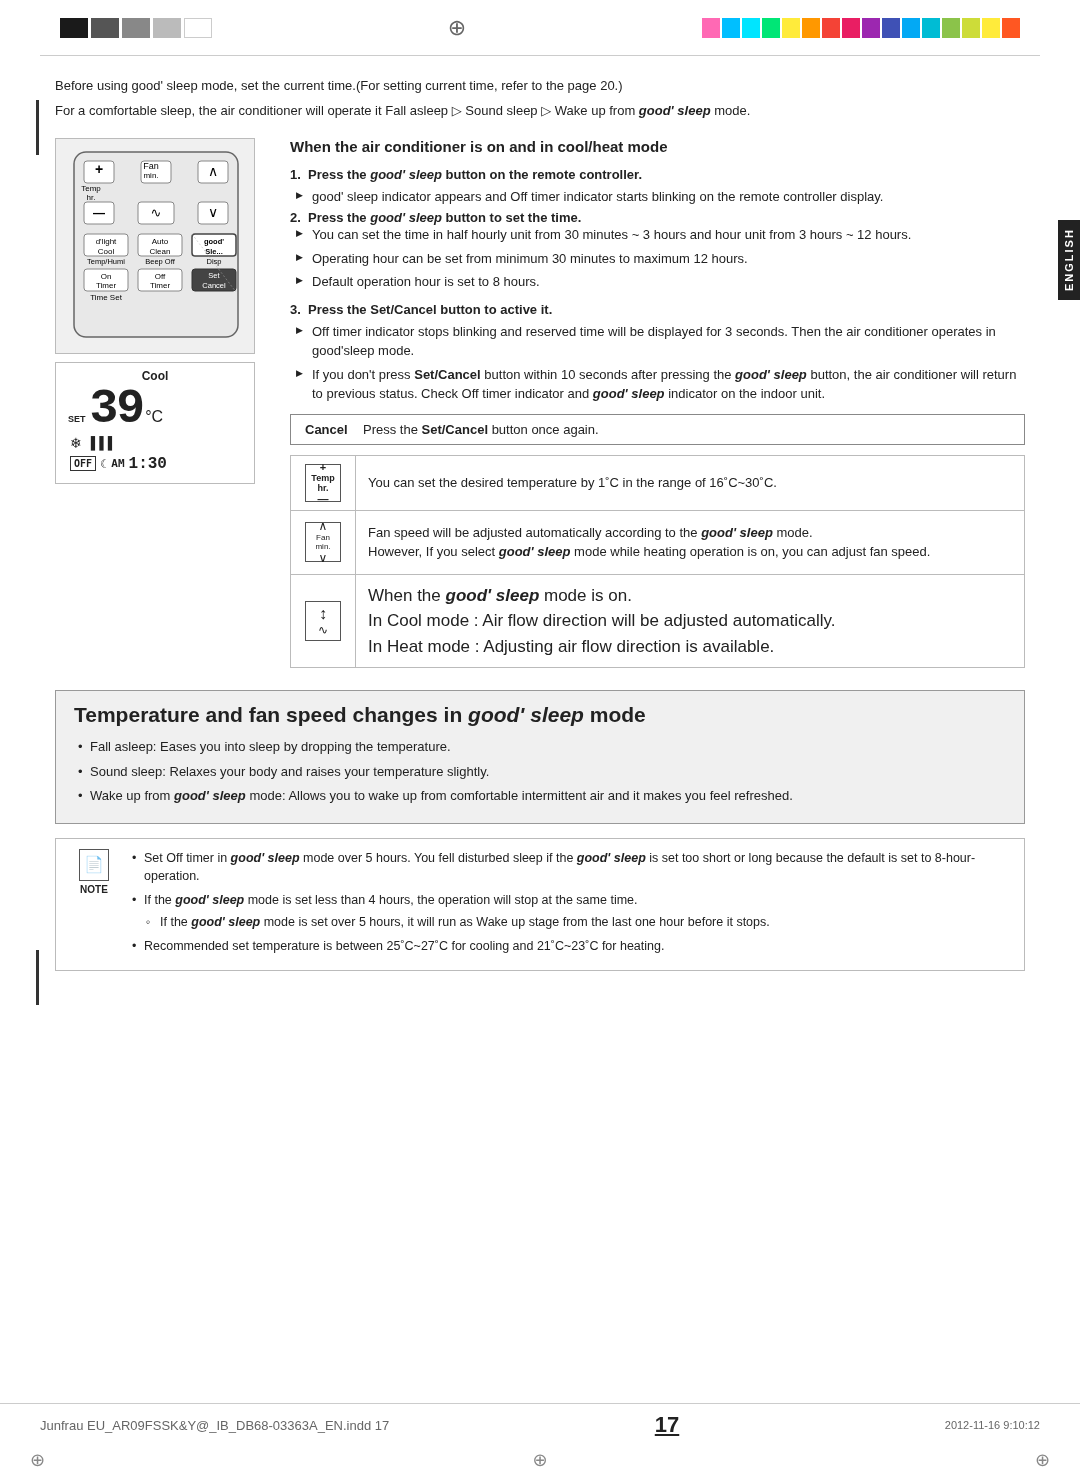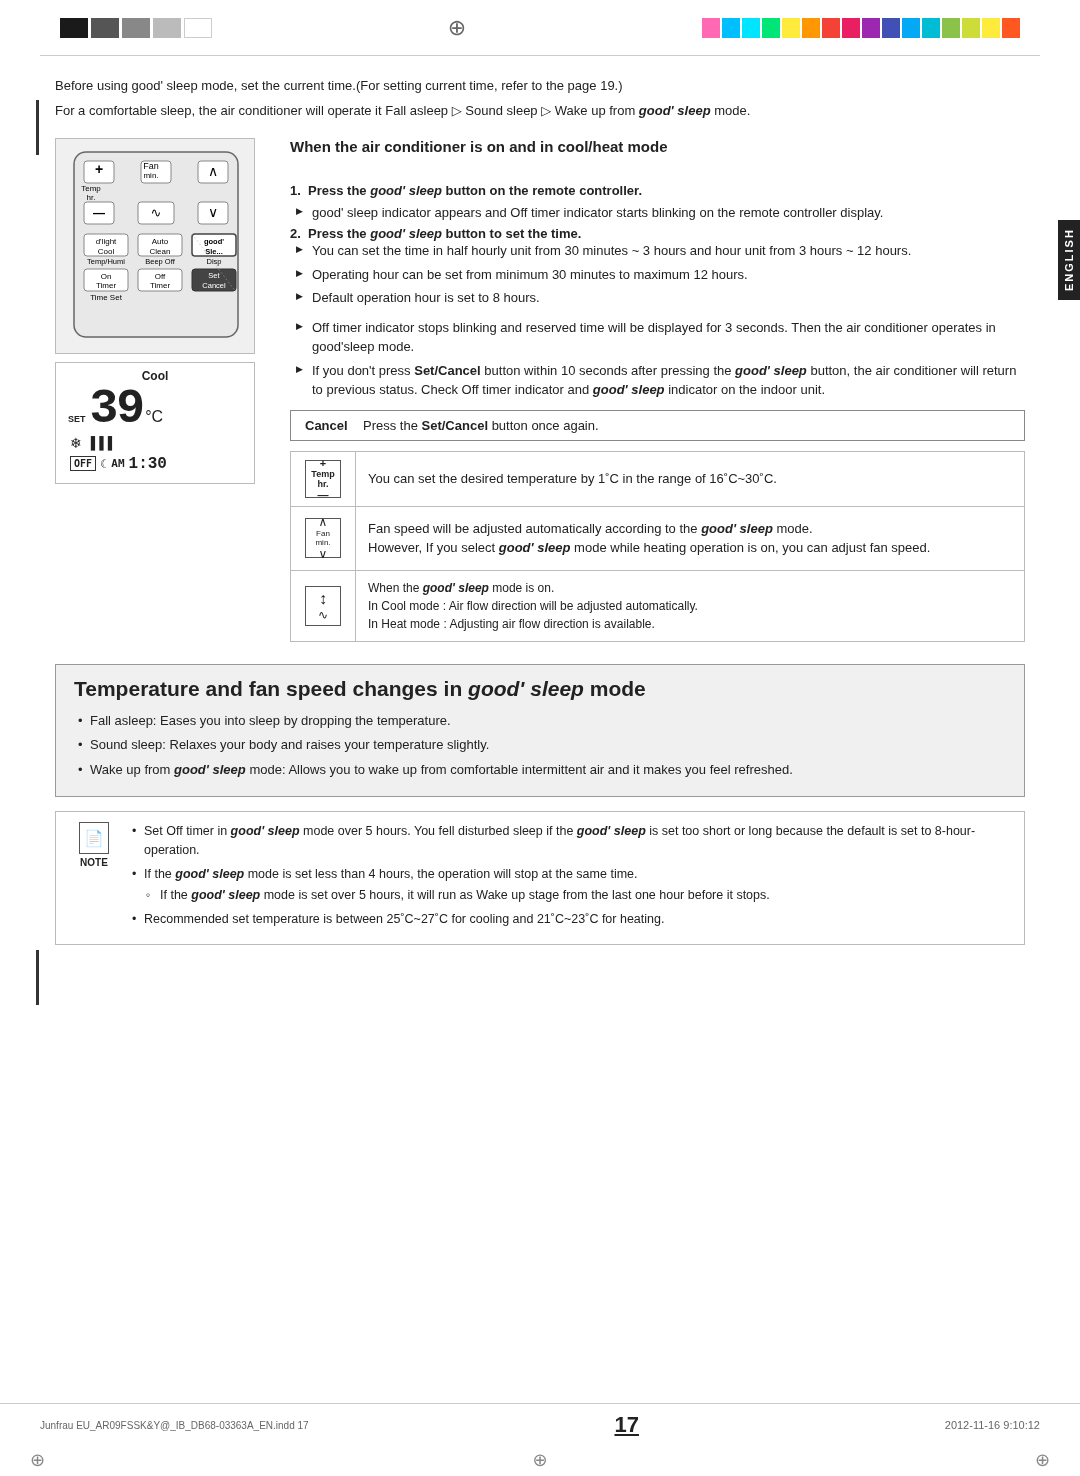--- a/index.html
+++ b/index.html
@@ -52,21 +52,21 @@
       <div style="width:18px;height:20px;background:#ffeb3b;"></div>
       <div style="width:18px;height:20px;background:#ff5722;"></div>
     </div>
   </div>
 
   <hr style="border:none;border-top:1px solid #ccc;margin:0 40px;">
 
   <div class="page-content">
 
 
-    <p style="font-size:13px;line-height:1.6;margin-bottom:4px;">Before using good' sleep mode, set the current time.(For setting current time, refer to the page 19.)</p>
+    <p style="font-size:13px;line-height:1.6;margin-bottom:4px;">Before using good' sleep mode, set the current time.(For setting current time, refer to the page 20.)</p>
     <p style="font-size:13px;line-height:1.6;margin-bottom:16px;">
       For a comfortable sleep, the air conditioner will operate it Fall asleep ▷ Sound sleep ▷ Wake up from <b style="font-style:italic;">good' sleep</b> mode.
     </p>
 
     <div style="display:flex;gap:20px;margin-bottom:12px;">
 
       <div style="width:215px;flex-shrink:0;">
 
         <div style="border:1.5px solid #bbb;width:200px;background:#f0f0f0;padding:8px;margin-bottom:8px;">
           <svg width="184" height="195" viewBox="0 0 184 195">
@@ -146,21 +146,21 @@
             <span style="border:1.5px solid #333;font-size:10px;padding:1px 3px;font-weight:bold;">OFF</span>
             <span style="font-size:12px;">☾</span>
             <span style="font-size:11px;font-weight:bold;">AM</span>
             <span style="font-size:16px;font-family:'Courier New',monospace;font-weight:bold;">1:30</span>
           </div>
         </div>
       </div>
 
       <div style="flex:1;">
 
-        <h2 style="font-size:15px;font-weight:bold;margin-bottom:28px;">When the air conditioner is on and in cool/heat mode</h2>
+        <h2 style="font-size:15px;font-weight:bold;margin-bottom:12px;">When the air conditioner is on and in cool/heat mode</h2>
 
         <div style="margin-bottom:3px;">
           <p style="font-size:13px;font-weight:bold;margin-bottom:5px;">
             1.&nbsp; Press the <span style="font-style:italic;font-weight:bold;">good' sleep</span> button on the remote controller.
           </p>
           <ul style="list-style:none;padding-left:6px;">
             <li style="padding-left:16px;position:relative;margin-bottom:4px;font-size:13px;line-height:1.5;">
               <span style="position:absolute;left:0;top:2px;font-size:9px;">▶</span>
               good' sleep indicator appears and Off timer indicator starts blinking on the remote controller display.
             </li>
@@ -181,20 +181,23 @@
               Operating hour can be set from minimum 30 minutes to maximum 12 hours.
             </li>
             <li style="padding-left:16px;position:relative;margin-bottom:4px;font-size:13px;line-height:1.5;">
               <span style="position:absolute;left:0;top:2px;font-size:9px;">▶</span>
               Default operation hour is set to 8 hours.
             </li>
           </ul>
         </div>
 
         <div style="margin-bottom:10px;">
+          <p style="font-size:13px;font-weight:bold;margin-bottom:5px;">
+            3.&nbsp; Press the <b style="font-style:normal;">Set/Cancel</b> button to active it.
+          </p>
           <ul style="list-style:none;padding-left:6px;">
             <li style="padding-left:16px;position:relative;margin-bottom:4px;font-size:13px;line-height:1.5;">
               <span style="position:absolute;left:0;top:2px;font-size:9px;">▶</span>
               Off timer indicator stops blinking and reserved time will be displayed for 3 seconds. Then the air conditioner operates in good'sleep mode.
             </li>
             <li style="padding-left:16px;position:relative;margin-bottom:4px;font-size:13px;line-height:1.5;">
               <span style="position:absolute;left:0;top:2px;font-size:9px;">▶</span>
               If you don't press <b>Set/Cancel</b> button within 10 seconds after pressing the <b style="font-style:italic;">good' sleep</b> button, the air conditioner will return to previous status.  Check Off timer indicator and <b style="font-style:italic;">good' sleep</b> indicator on the indoor unit.
             </li>
           </ul>
@@ -232,21 +235,21 @@
               However, If you select <b style="font-style:italic;">good' sleep</b> mode while heating operation is on, you can adjust fan speed.
             </td>
           </tr>
           <tr>
             <td style="width:65px;text-align:center;padding:8px;border-right:1px solid #bbb;vertical-align:middle;">
               <div style="border:1px solid #555;width:36px;height:40px;display:flex;flex-direction:column;align-items:center;justify-content:center;margin:0 auto;font-size:14px;">
                 <span style="font-size:16px;">↕</span>
                 <span style="font-size:12px;">∿</span>
               </div>
             </td>
-            <td style="padding:8px 12px;font-size:12px;line-height:1.5;">
+            <td style="padding:8px 12px;font-size:17px;line-height:1.5;">
               When the <b style="font-style:italic;">good' sleep</b> mode is on.<br>
               In Cool mode : Air flow direction will be adjusted automatically.<br>
               In Heat mode : Adjusting air flow direction is available.
             </td>
           </tr>
         </tbody>
           </table>
 
       </div>
     </div>
@@ -305,21 +308,21 @@
     </div>
 
   </div>
 
   <div style="position:absolute;right:0;top:220px;width:22px;background:#222;color:#fff;font-size:11px;font-weight:bold;letter-spacing:2px;writing-mode:vertical-rl;transform:rotate(180deg);height:80px;display:flex;align-items:center;justify-content:center;">ENGLISH</div>
 
   <div style="position:absolute;left:36px;top:100px;width:3px;height:55px;background:#333;"></div>
   <div style="position:absolute;left:36px;top:950px;width:3px;height:55px;background:#333;"></div>
 
   <div style="position:absolute;bottom:30px;left:0;right:0;display:flex;justify-content:space-between;align-items:center;padding:8px 40px;border-top:1px solid #ccc;">
-    <span style="font-size:10px;color:#666;text-align:center;">Junfrau EU_AR09FSSK&amp;Y@_IB_DB68-03363A_EN.indd   17</span>
+    <span style="font-size:13px;color:#666;text-align:center;">Junfrau EU_AR09FSSK&amp;Y@_IB_DB68-03363A_EN.indd   17</span>
     <span style="font-size:22px;font-weight:bold;color:#222;text-decoration:underline;">17</span>
     <span style="font-size:11px;color:#666;">2012-11-16   9:10:12</span>
   </div>
 
   <div style="position:absolute;bottom:5px;left:0;right:0;display:flex;justify-content:space-between;padding:0 30px;">
     <span style="font-size:18px;color:#888;">⊕</span>
     <span style="font-size:18px;color:#888;">⊕</span>
     <span style="font-size:18px;color:#888;">⊕</span>
   </div>
 

